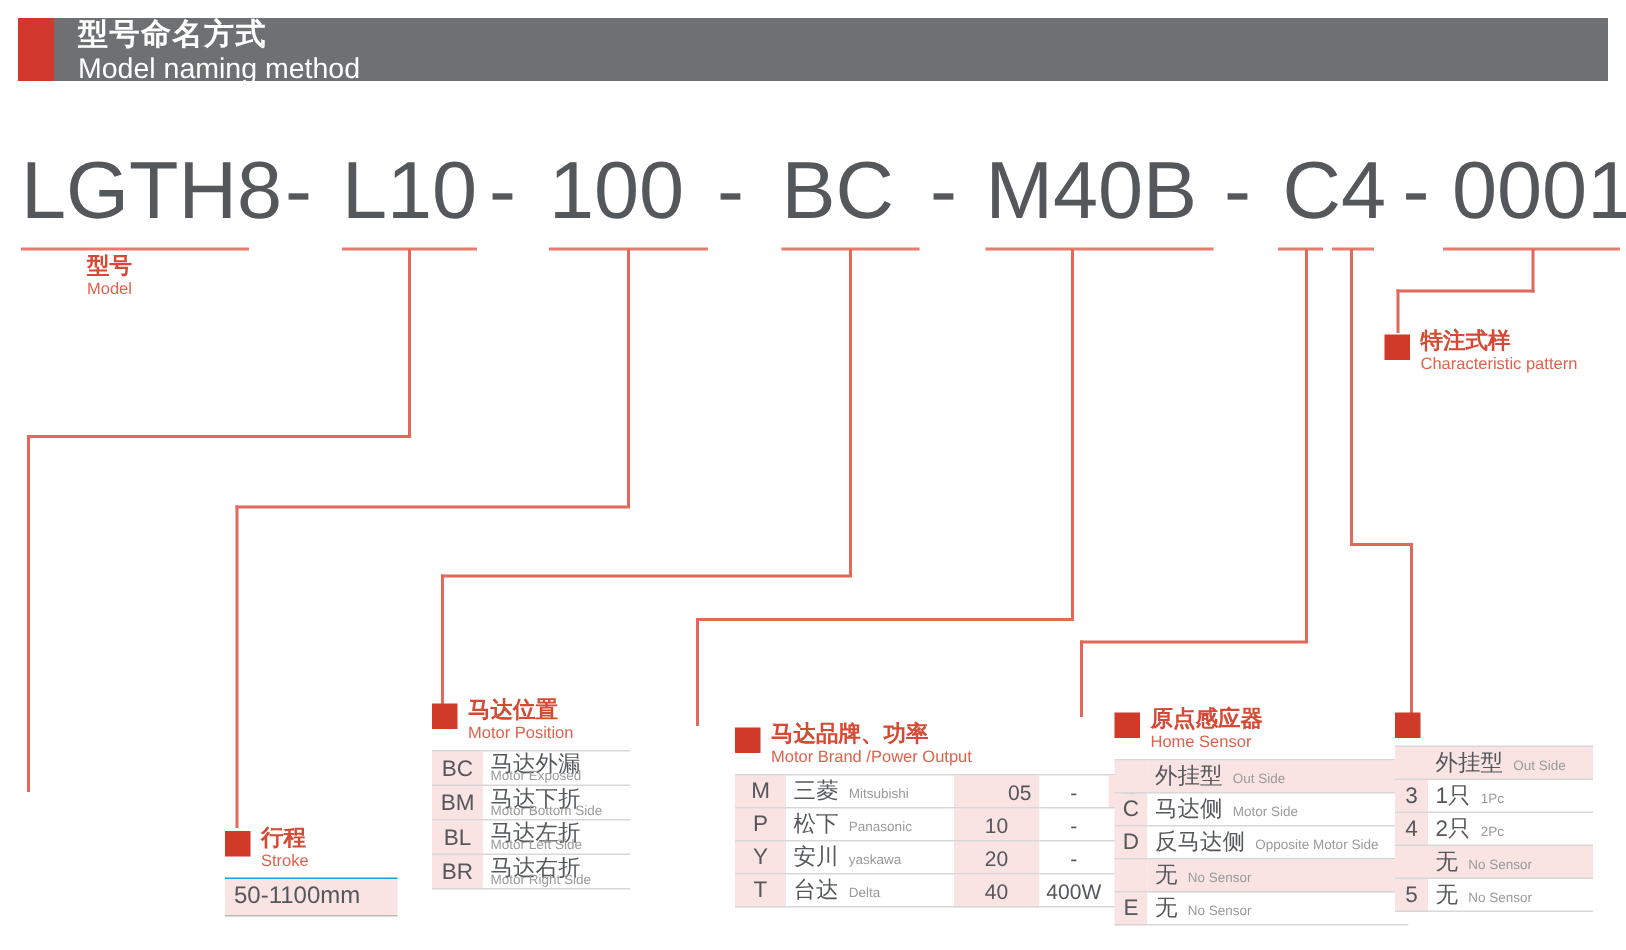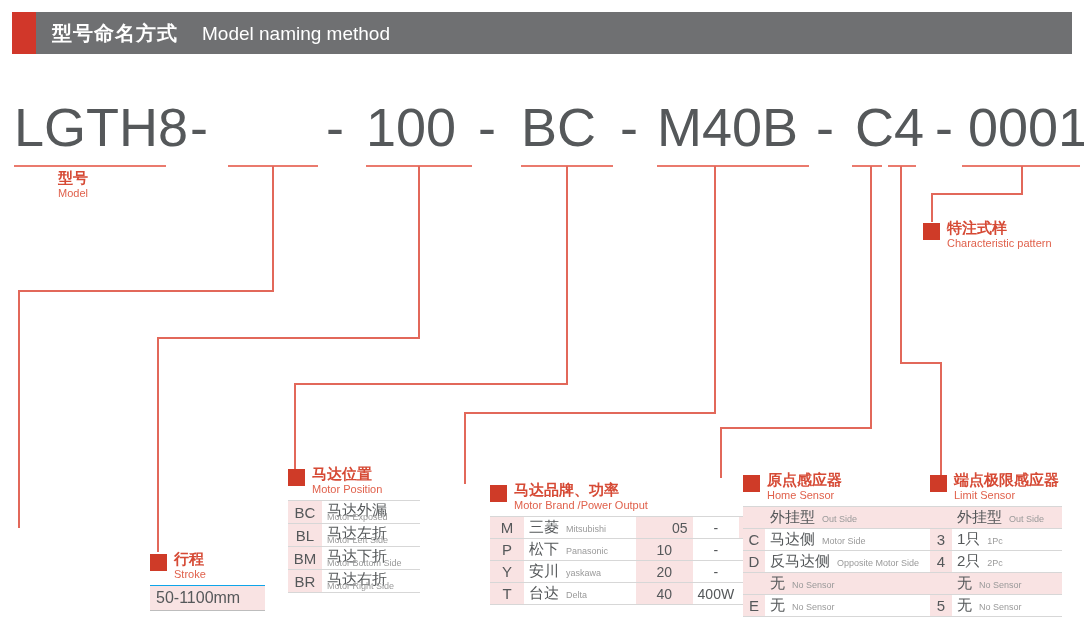--- a/index.html
+++ b/index.html
@@ -29,30 +29,31 @@
     width: 24px; height: 42px;
     background: #d1372a;
     flex: 0 0 auto;
   }
   .header-text {
     display: flex;
     align-items: baseline;
     padding-left: 16px;
     color: #ffffff;
     white-space: nowrap;
+    flex-direction: column;
   }
   .header-cn {
     font-size: 20px;
     font-weight: bold;
     letter-spacing: 1px;
   }
   .header-en {
     font-size: 19px;
     font-weight: normal;
-    margin-left: 24px;
+    margin-left: 0;
   }
 
   
   .code-row {
     position: absolute;
     left: 0; top: 96px;
     width: 1084px;
     height: 66px;
   }
   .code-token {
@@ -166,20 +167,21 @@
     <div class="header-accent"></div>
     <div class="header-text">
       <span class="header-cn">型号命名方式</span>
       <span class="header-en">Model naming method</span>
     </div>
   </div>
 
   <div class="code-row">
     <span class="code-token" style="left:14px;">LGTH8</span>
     <span class="code-dash" style="left:190px;">-</span>
+    <span class="code-token" style="left:228px;">L10</span>
     <span class="code-dash" style="left:326px;">-</span>
     <span class="code-token" style="left:366px;">100</span>
     <span class="code-dash" style="left:478px;">-</span>
     <span class="code-token" style="left:521px;">BC</span>
     <span class="code-dash" style="left:620px;">-</span>
     <span class="code-token" style="left:657px;">M40B</span>
     <span class="code-dash" style="left:816px;">-</span>
     <span class="code-token" style="left:855px;">C4</span>
     <span class="code-dash" style="left:935px;">-</span>
     <span class="code-token" style="left:968px;">0001</span>
@@ -262,34 +264,34 @@
     <table class="t">
       <tbody>
         <tr>
           <td class="code">BC</td>
           <td class="val stacked" style="width:98px;">
             <span class="cn">马达外漏</span>
             <span class="en-under">Motor Exposed</span>
           </td>
         </tr>
         <tr>
+          <td class="code">BM</td>
+          <td class="val stacked">
+            <span class="cn">马达下折</span>
+            <span class="en-under">Motor Bottom  Side</span>
+          </td>
+        </tr>
+        <tr>
           <td class="code">BL</td>
           <td class="val stacked">
             <span class="cn">马达左折</span>
             <span class="en-under">Motor Left Side</span>
           </td>
         </tr>
         <tr>
-          <td class="code">BM</td>
-          <td class="val stacked">
-            <span class="cn">马达下折</span>
-            <span class="en-under">Motor Bottom  Side</span>
-          </td>
-        </tr>
-        <tr>
           <td class="code">BR</td>
           <td class="val stacked">
             <span class="cn">马达右折</span>
             <span class="en-under">Motor Right Side</span>
           </td>
         </tr>
       </tbody>
     </table>
   </div>
 
@@ -392,24 +394,20 @@
             <span class="en">No Sensor</span>
           </td>
         </tr>
       </tbody>
     </table>
   </div>
 
   <div class="callout" style="left:930px; top:472px;">
     <div class="callout-head">
       <div class="sq"></div>
-      <div class="head-txt">
-        <div class="head-cn">端点极限感应器</div>
-        <div class="head-en">Limit Sensor</div>
-      </div>
     </div>
     <table class="t">
       <tbody>
         <tr>
           <td class="pink" style="width:22px;text-align:center;"></td>
           <td class="pink" style="width:110px;">
             <span class="cn">外挂型</span>
             <span class="en">Out Side</span>
           </td>
         </tr>

